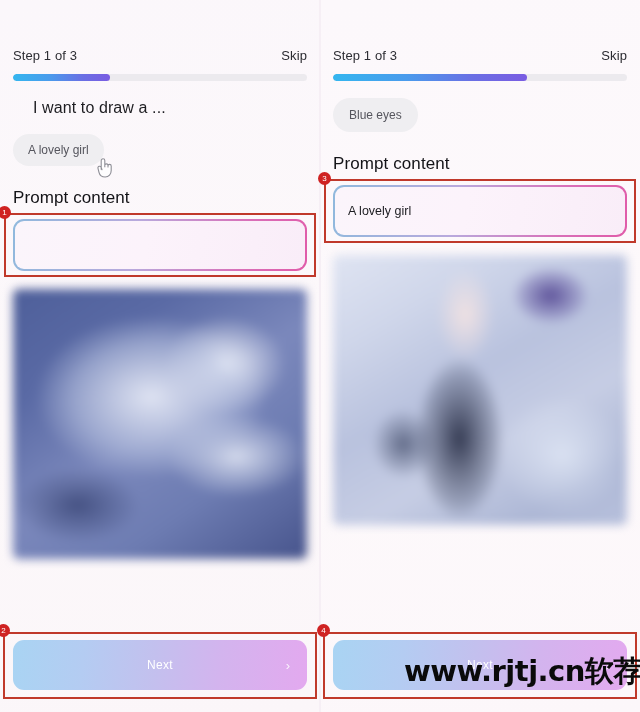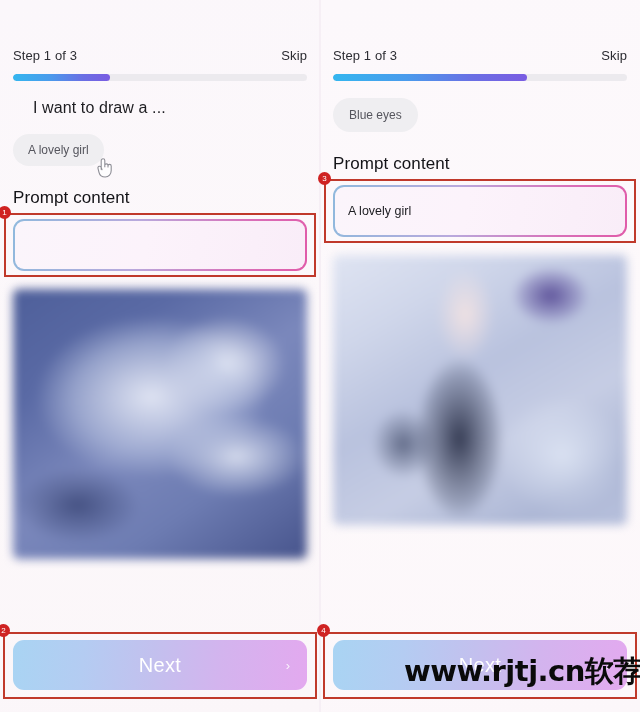--- a/index.html
+++ b/index.html
@@ -229,21 +229,21 @@
     background: linear-gradient(96deg, #a9d4f3 0%, #b4ccf2 24%, #c3c0ee 48%, #d3b4ee 70%, #e3a9ef 100%);
     display: flex;
     align-items: center;
     justify-content: center;
     position: relative;
     border: none;
     width: 100%;
     font-family: "Liberation Sans", sans-serif;
   }
   .next-text {
-    font-size: 20px;
+    font-size: 12px;
     color: #ffffff;
     letter-spacing: 0.3px;
     text-align: center;
   }
   .next-chevron {
     position: absolute;
     right: 17px;
     font-size: 13px;
     color: rgba(255,255,255,0.85);
     line-height: 1;

